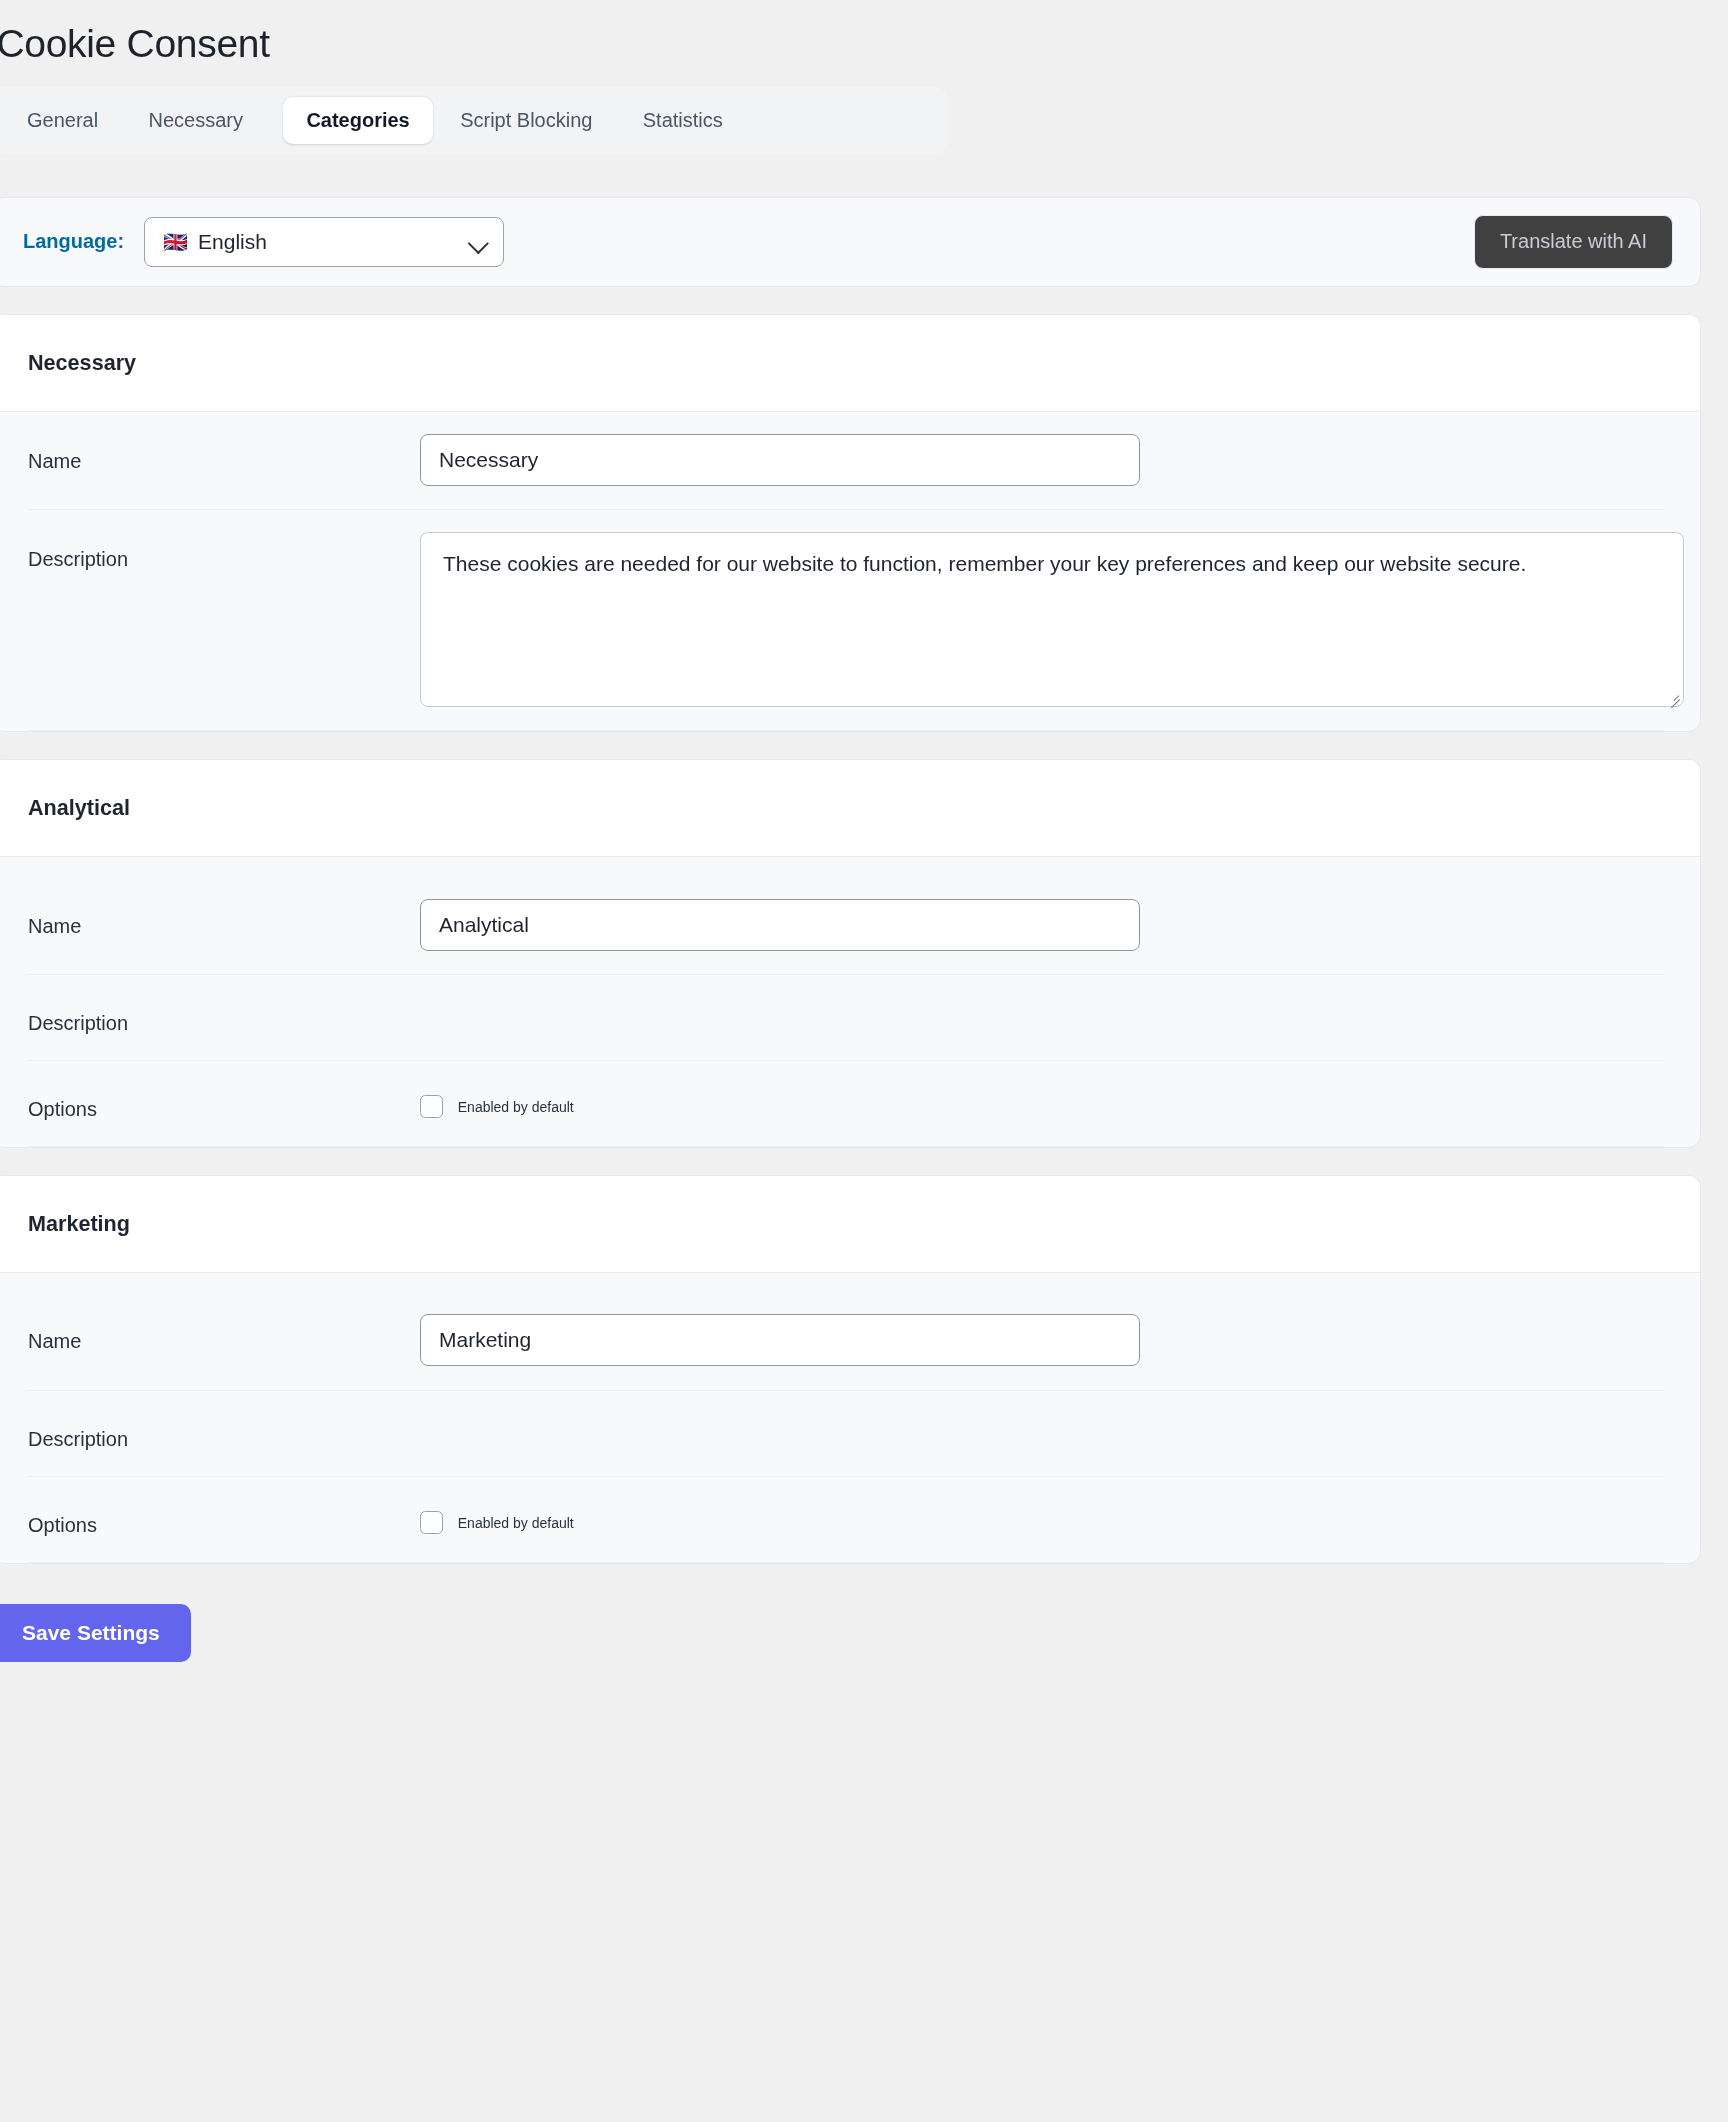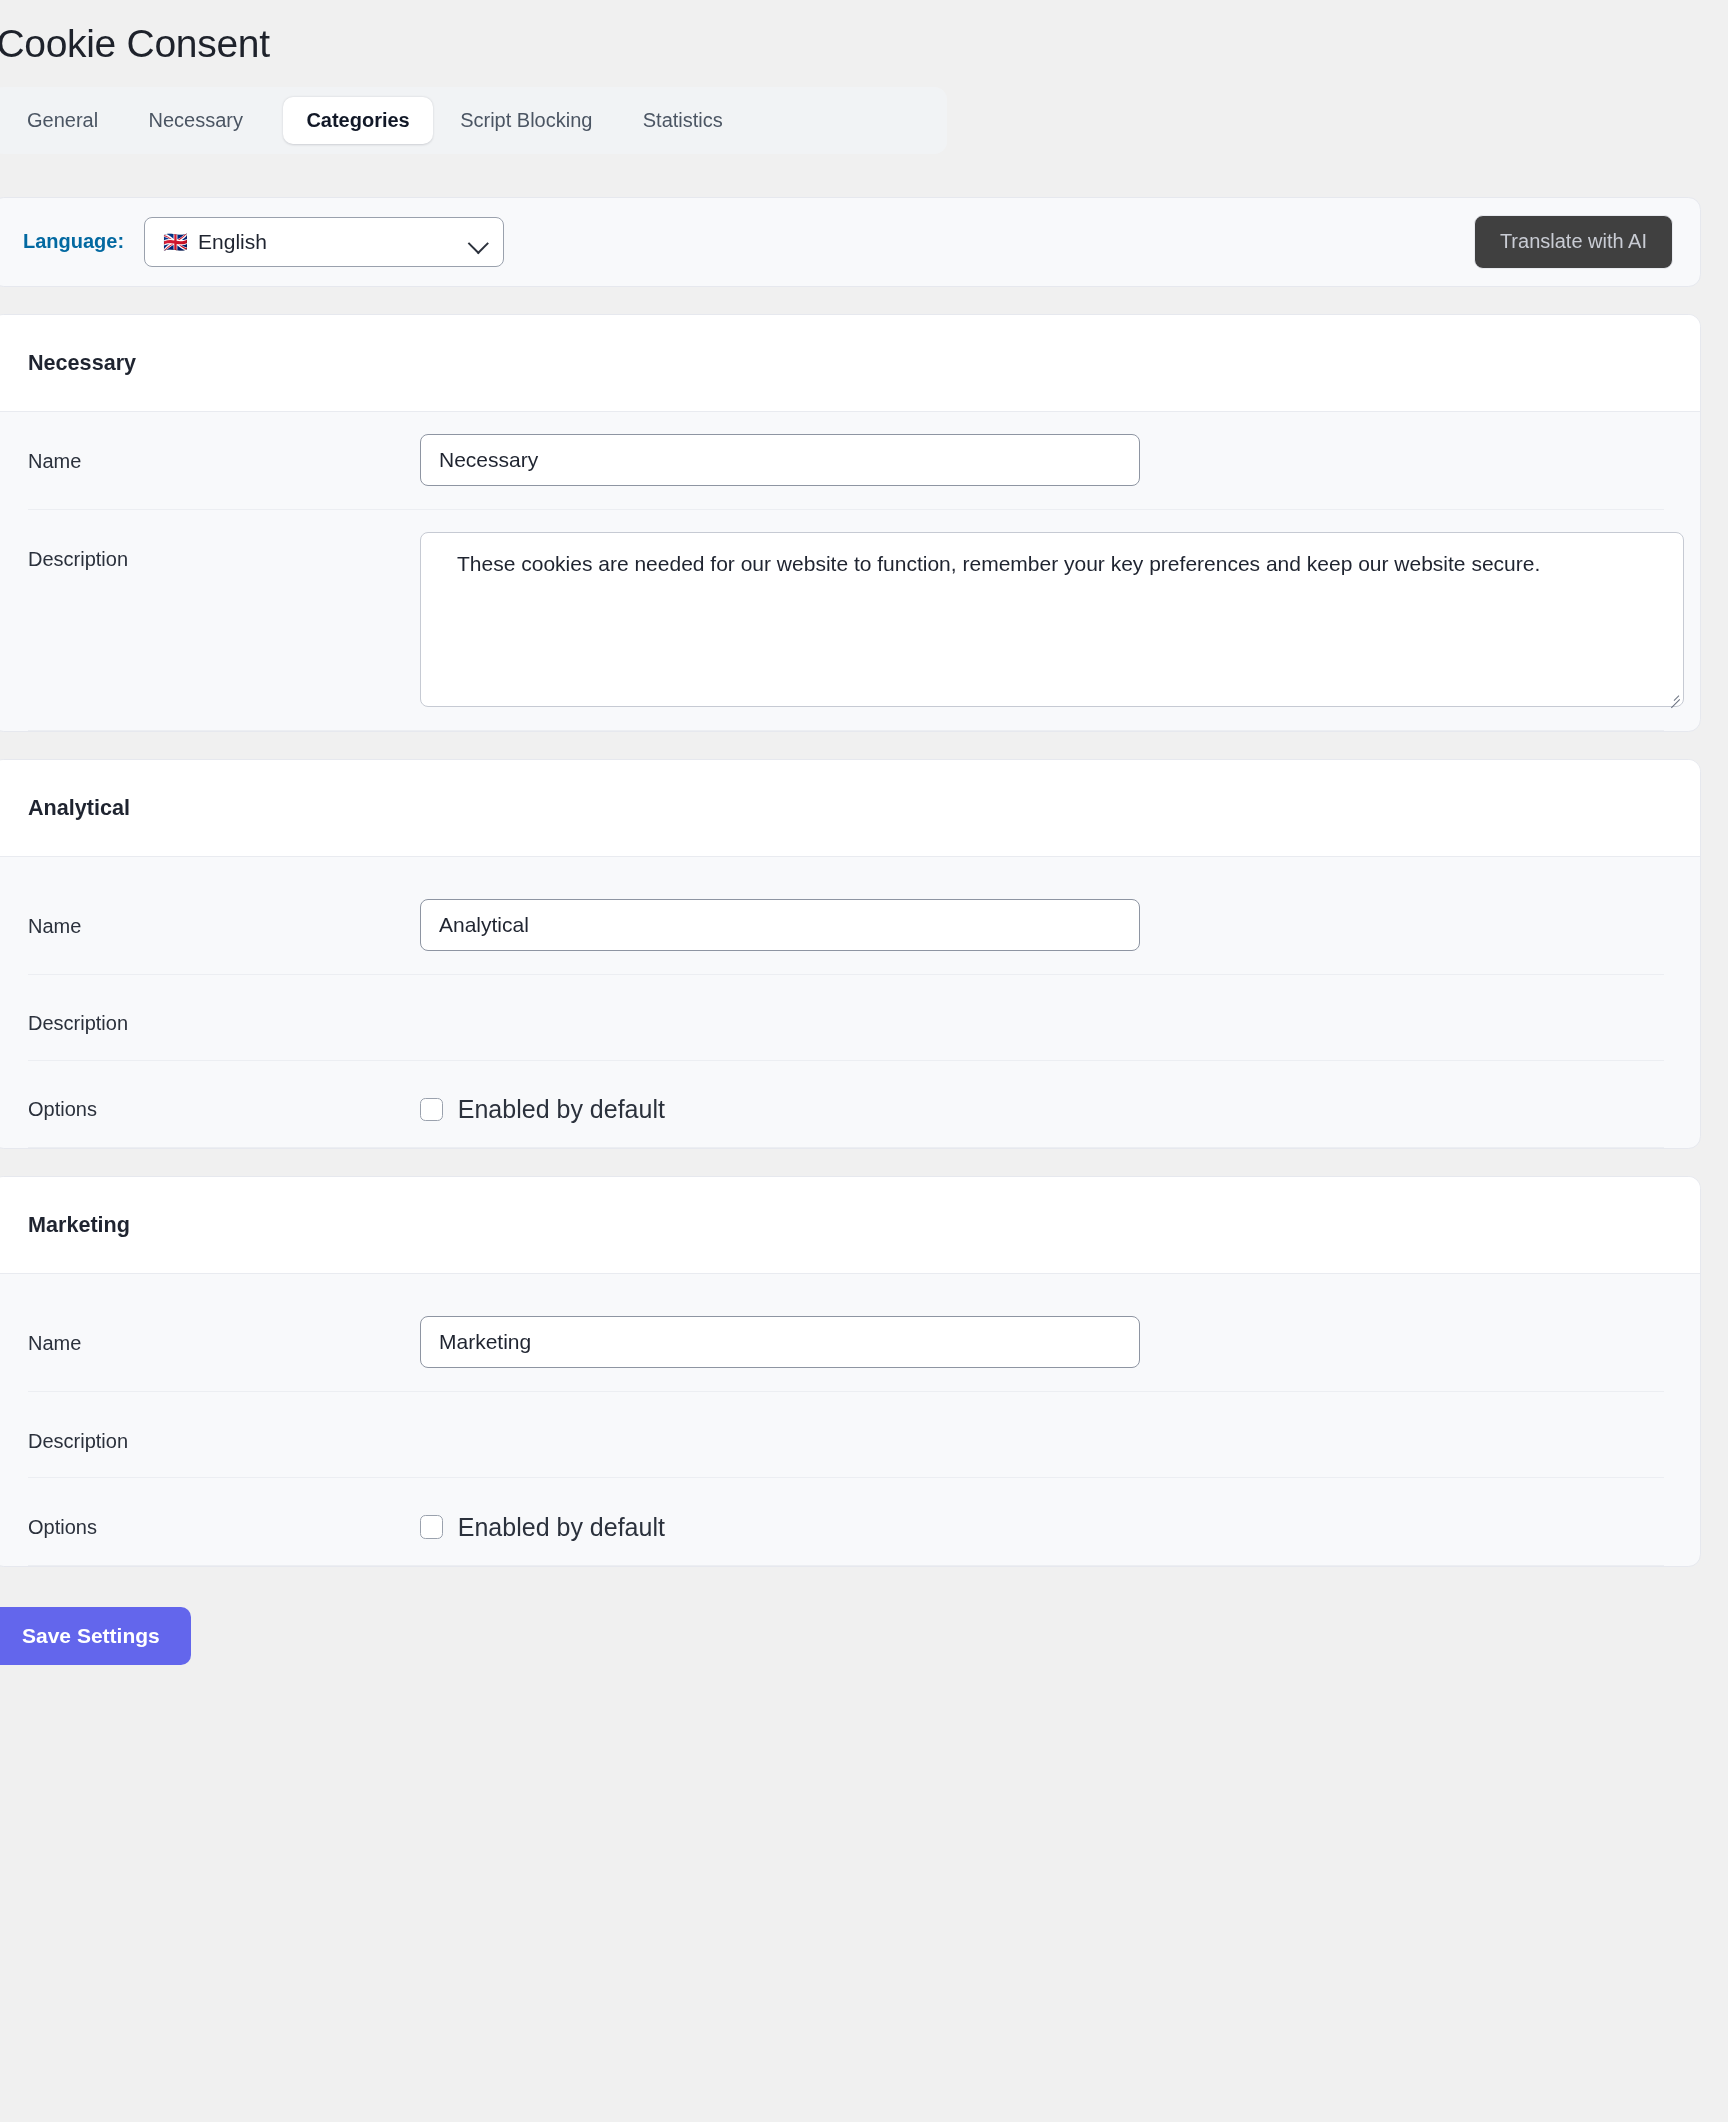--- a/index.html
+++ b/index.html
@@ -192,21 +192,21 @@
   .textarea-wrap { position: relative; width: 1264px; }
   .textarea {
     width: 1264px;
     height: 175px;
     background: #ffffff;
     border: 0.9px solid #c6cad3;
     border-radius: 8px;
     font-size: 21px;
     line-height: 1.42;
     color: #1f2430;
-    padding: 16px 36px;
+    padding: 16px 22px;
     font-family: "Liberation Sans", sans-serif;
     resize: none;
     overflow: hidden;
     display: block;
   }
   .resize-handle {
     position: absolute;
     right: 4.5px; bottom: 3.6px;
     width: 12.6px; height: 12.6px;
     pointer-events: none;
@@ -229,21 +229,21 @@
   }
   .checkbox {
     width: 23.4px; height: 23.4px;
     flex: 0 0 23.4px;
     background: #ffffff;
     border: 1.4px solid #9aa1ad;
     border-radius: 5.4px;
     cursor: pointer;
   }
   .check-label {
-    font-size: 25px;
+    font-size: 14px;
     color: #2b313c;
     margin-left: 14.4px;
   }
 
   
   .save-area { padding: 40px 0 40px 0; margin-left: -9px; }
   .save-btn {
     background: #6366ec;
     color: #ffffff;
     font-size: 21px;

